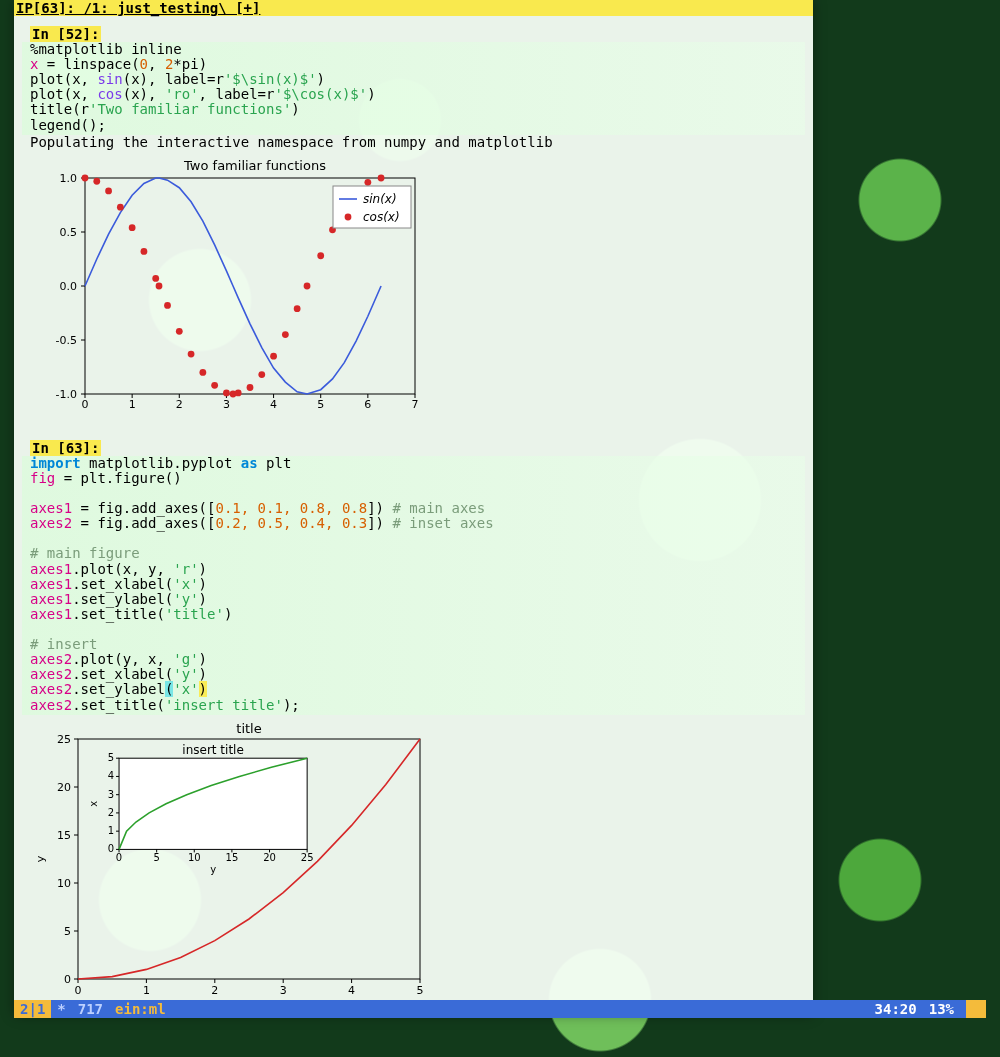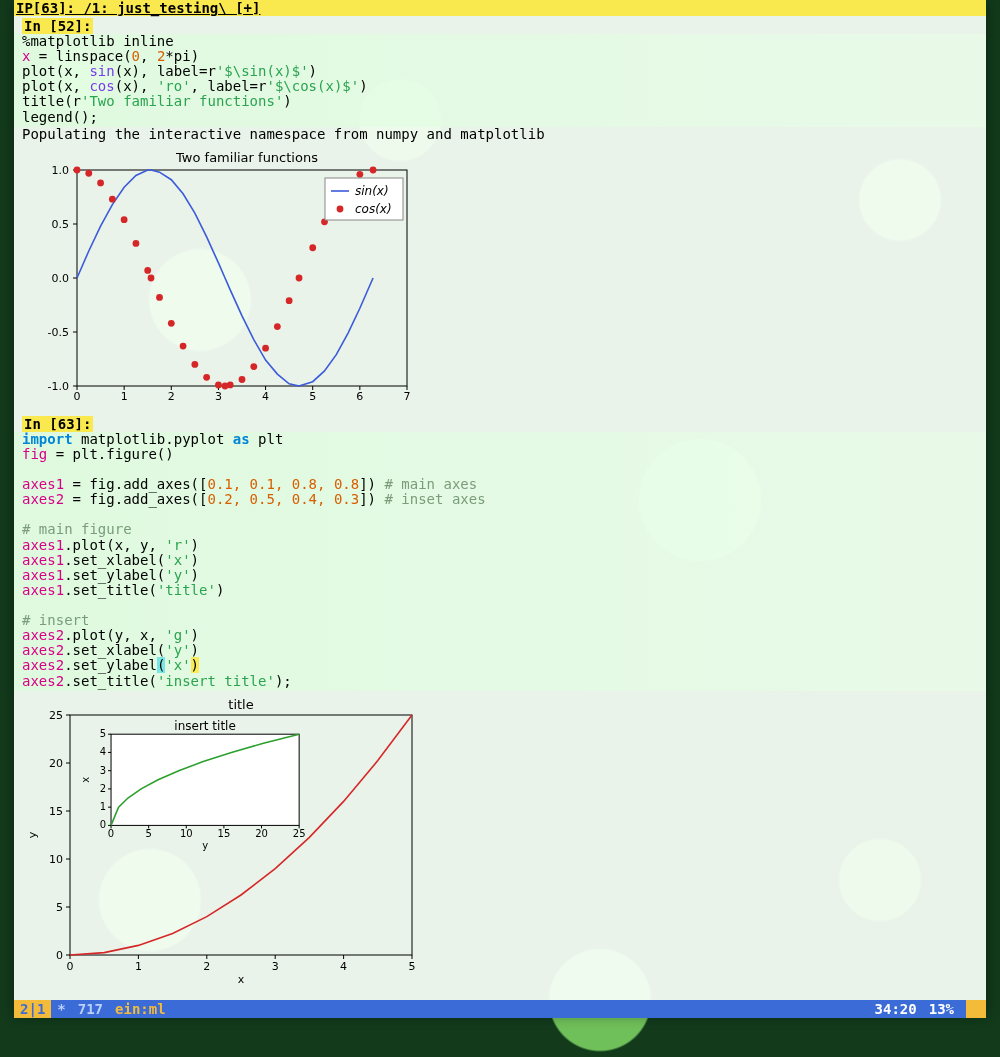--- a/index.html
+++ b/index.html
@@ -23,35 +23,35 @@
     radial-gradient(circle at 150px 900px, #5bb34a 50px, transparent 52px),
     radial-gradient(circle at 880px 880px, #4da83c 40px, transparent 42px),
     radial-gradient(circle at 600px 1000px, #6fbf5a 50px, transparent 52px),
     radial-gradient(circle at 900px 200px, #5bb34a 40px, transparent 42px),
     #123a1b;
 }
 .editor {
   position: absolute;
   left: 14px;
   top: 0;
-  width: 972px;
+  width: 799px;
   height: 1015px;
   background: rgba(248, 255, 248, 0.94);
   box-shadow: 0 0 12px rgba(0,0,0,0.4);
 }
 .tabbar {
   background: #f9e94e;
   color: #000;
   font-weight: bold;
   padding: 0 2px;
   height: 16px;
   font-size: 14px;
 }
 .tabbar .tabname { text-decoration: underline; }
-.cell { padding: 0; }
+.cell { padding: 8px; }
 .prompt {
   display: inline-block;
   background: #f9e94e;
   color: #000;
   font-weight: bold;
   padding: 0 2px;
   margin: 2px 0 0 8px;
 }
 .code-area {
   background: linear-gradient(to right, rgba(214,255,214,0.55), rgba(232,255,232,0.55));

